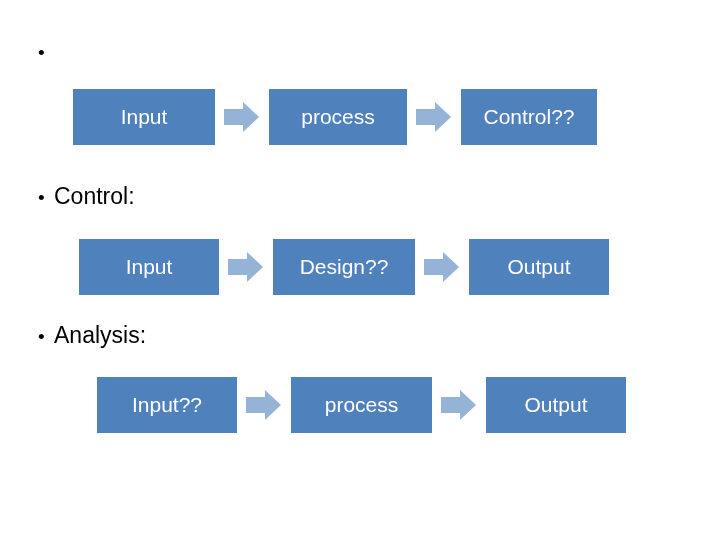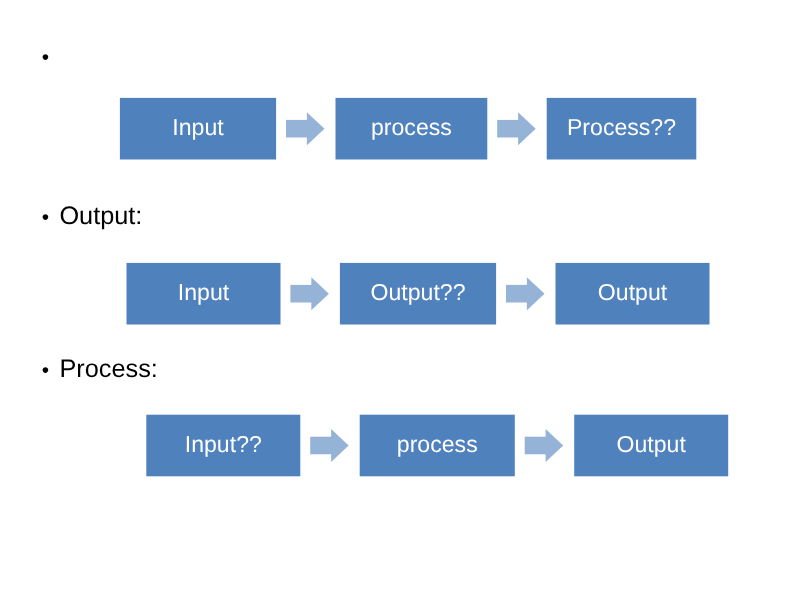--- a/index.html
+++ b/index.html
@@ -34,21 +34,20 @@
     line-height: 1;
   }
   .bullet .btext {
     display: inline-block;
   }
 
   .row {
     position: absolute;
     display: flex;
     align-items: center;
-    margin-left: 36px;
   }
 
   .box {
     background: #4f81bd;
     color: #ffffff;
     display: flex;
     align-items: center;
     justify-content: center;
     font-size: 21px;
     height: 56px;
@@ -94,45 +93,45 @@
     <div class="box" style="width:142px;">Input</div>
     <div class="arrow" style="margin-left:9px; margin-right:9px;">
       <span class="shaft"></span>
       <span class="head"></span>
     </div>
     <div class="box" style="width:138px;">process</div>
     <div class="arrow" style="margin-left:9px; margin-right:9px;">
       <span class="shaft"></span>
       <span class="head"></span>
     </div>
-    <div class="box" style="width:136px;">Process??</div>
+    <div class="box" style="width:136px;">Control??</div>
   </div>
 
   <div class="bullet" style="left:38px; top:183px;">
     <span class="dot">•</span>
-    <span class="btext">Output:</span>
+    <span class="btext">Control:</span>
   </div>
 
   <div class="row" style="left:79px; top:239px;">
     <div class="box" style="width:140px;">Input</div>
     <div class="arrow" style="margin-left:9px; margin-right:9px;">
       <span class="shaft"></span>
       <span class="head"></span>
     </div>
-    <div class="box" style="width:142px;">Output??</div>
+    <div class="box" style="width:142px;">Design??</div>
     <div class="arrow" style="margin-left:9px; margin-right:9px;">
       <span class="shaft"></span>
       <span class="head"></span>
     </div>
     <div class="box" style="width:140px;">Output</div>
   </div>
 
   <div class="bullet" style="left:38px; top:322px;">
     <span class="dot">•</span>
-    <span class="btext">Process:</span>
+    <span class="btext">Analysis:</span>
   </div>
 
   <div class="row" style="left:97px; top:377px;align-items:center;">
     <div class="box" style="width:140px;">Input??</div>
     <div class="arrow" style="margin-left:9px; margin-right:9px;">
       <span class="shaft"></span>
       <span class="head"></span>
     </div>
     <div class="box" style="width:141px;">process</div>
     <div class="arrow" style="margin-left:9px; margin-right:9px;">

